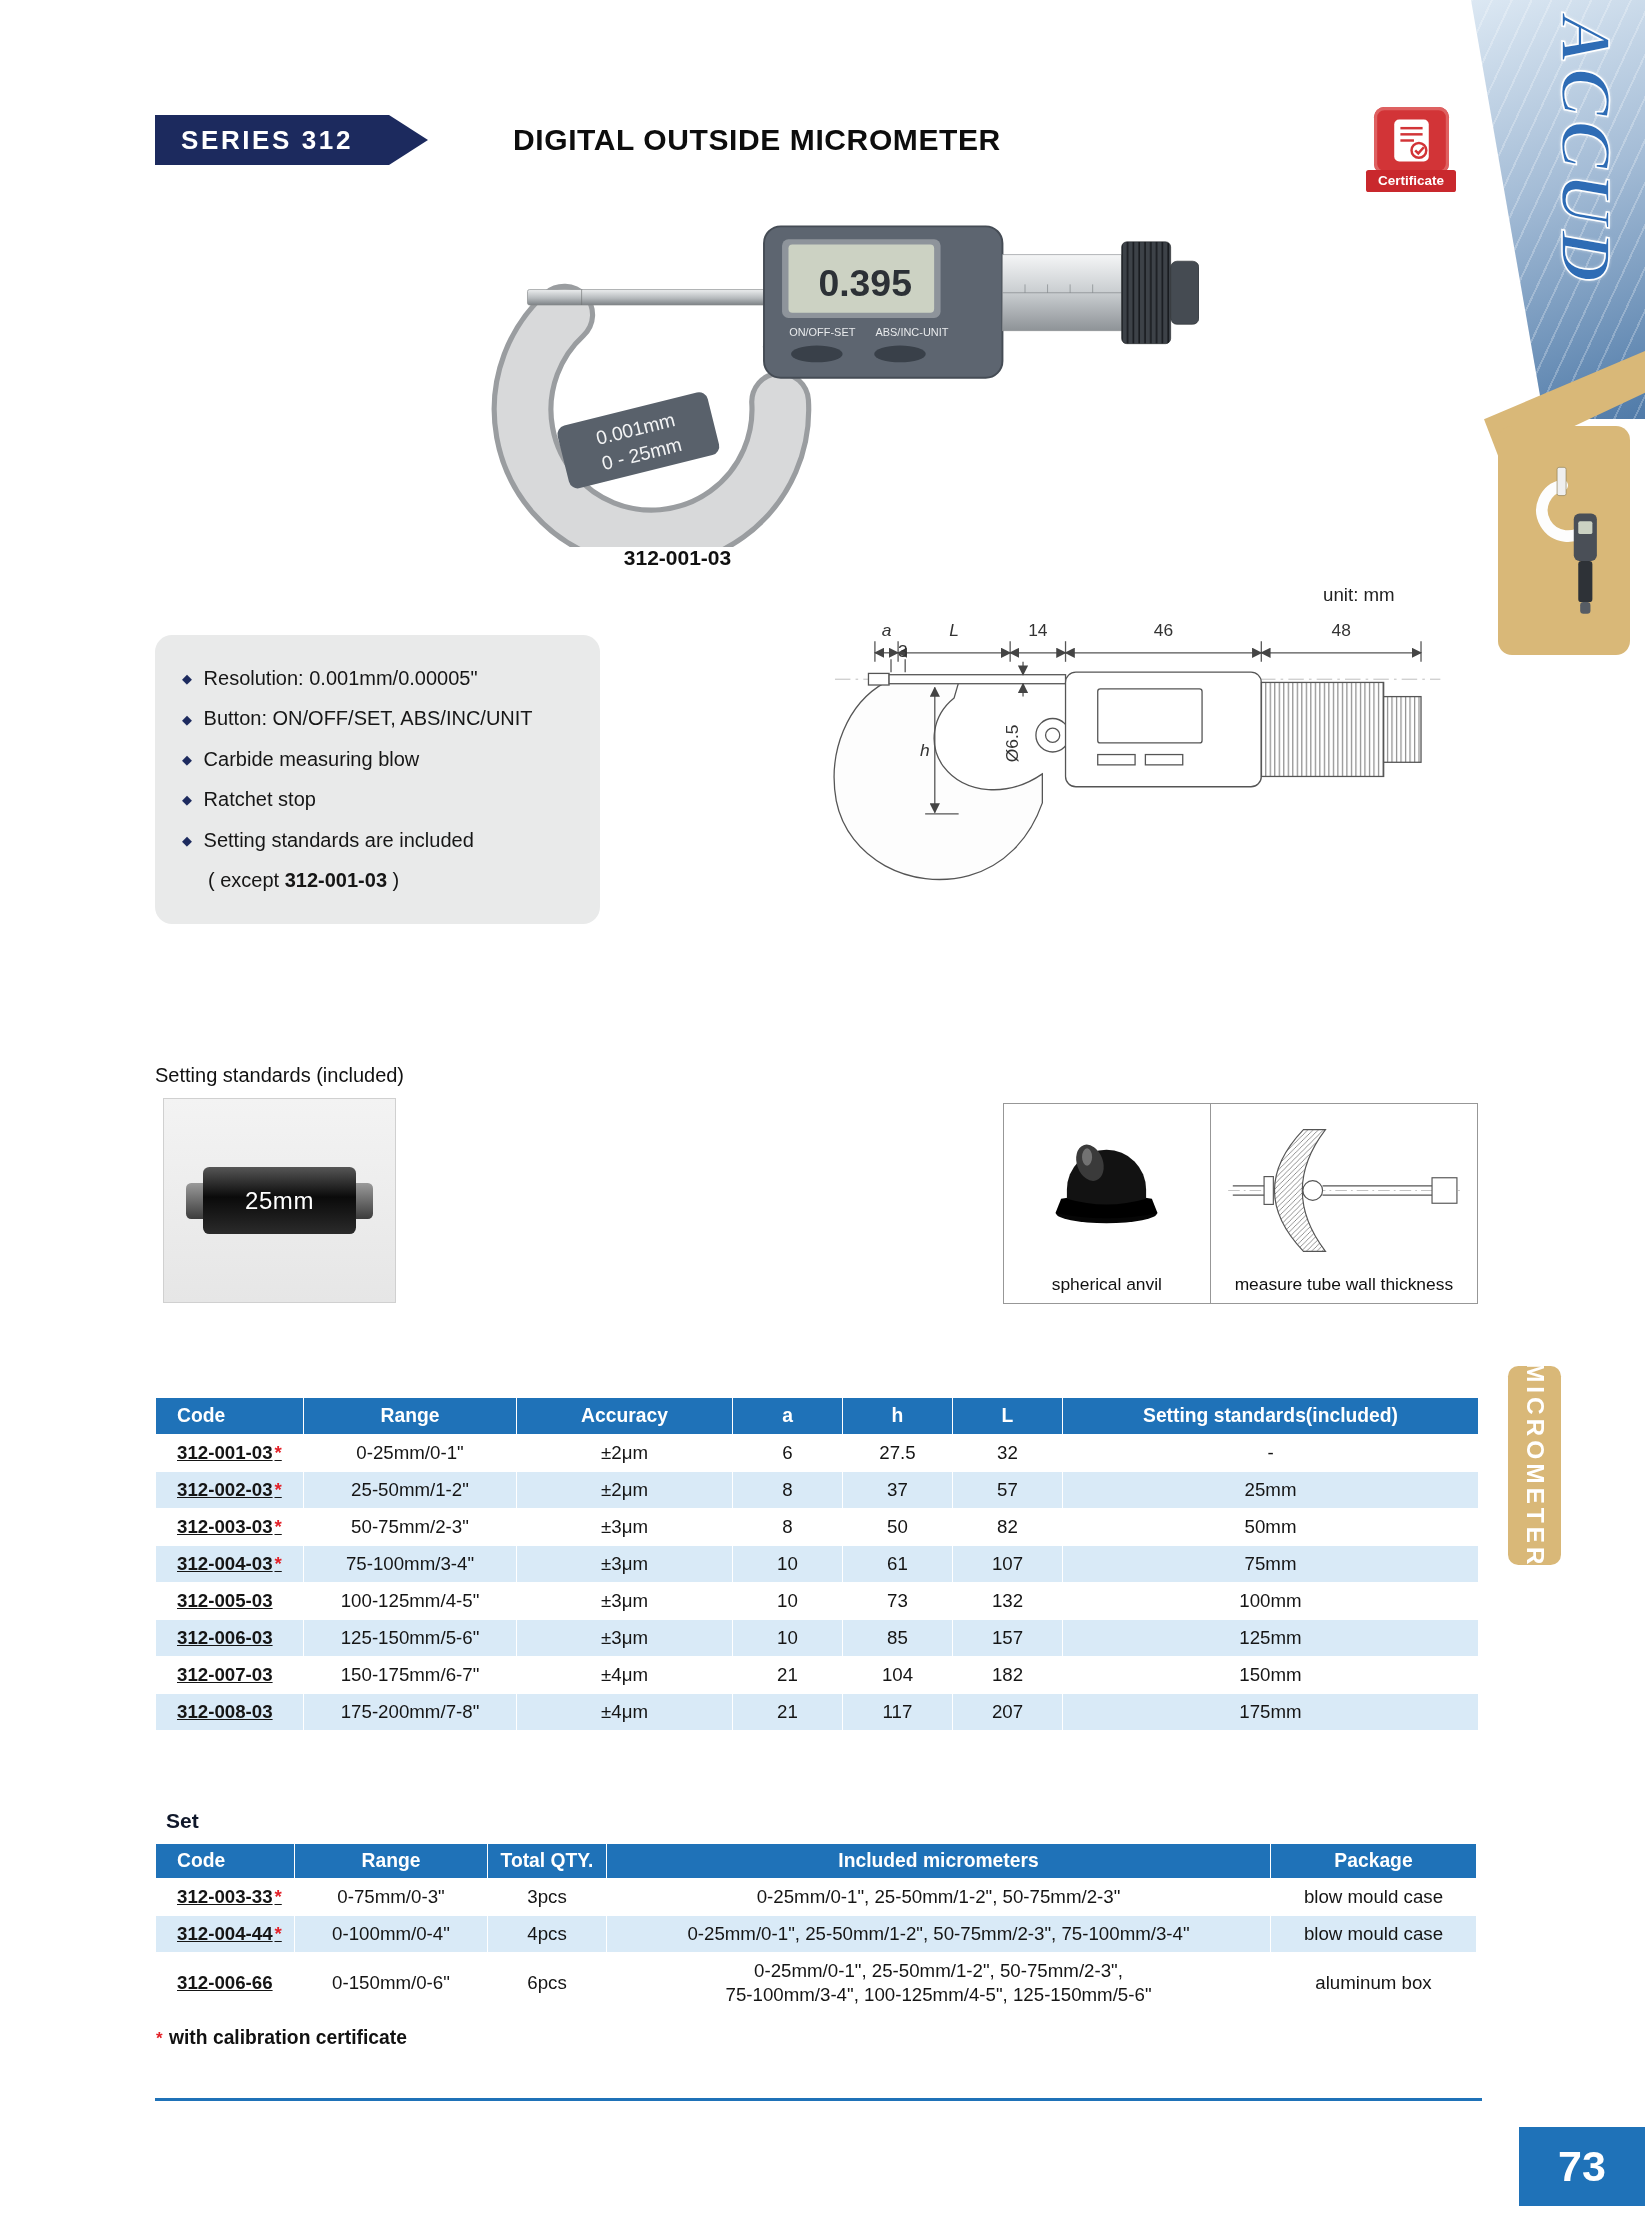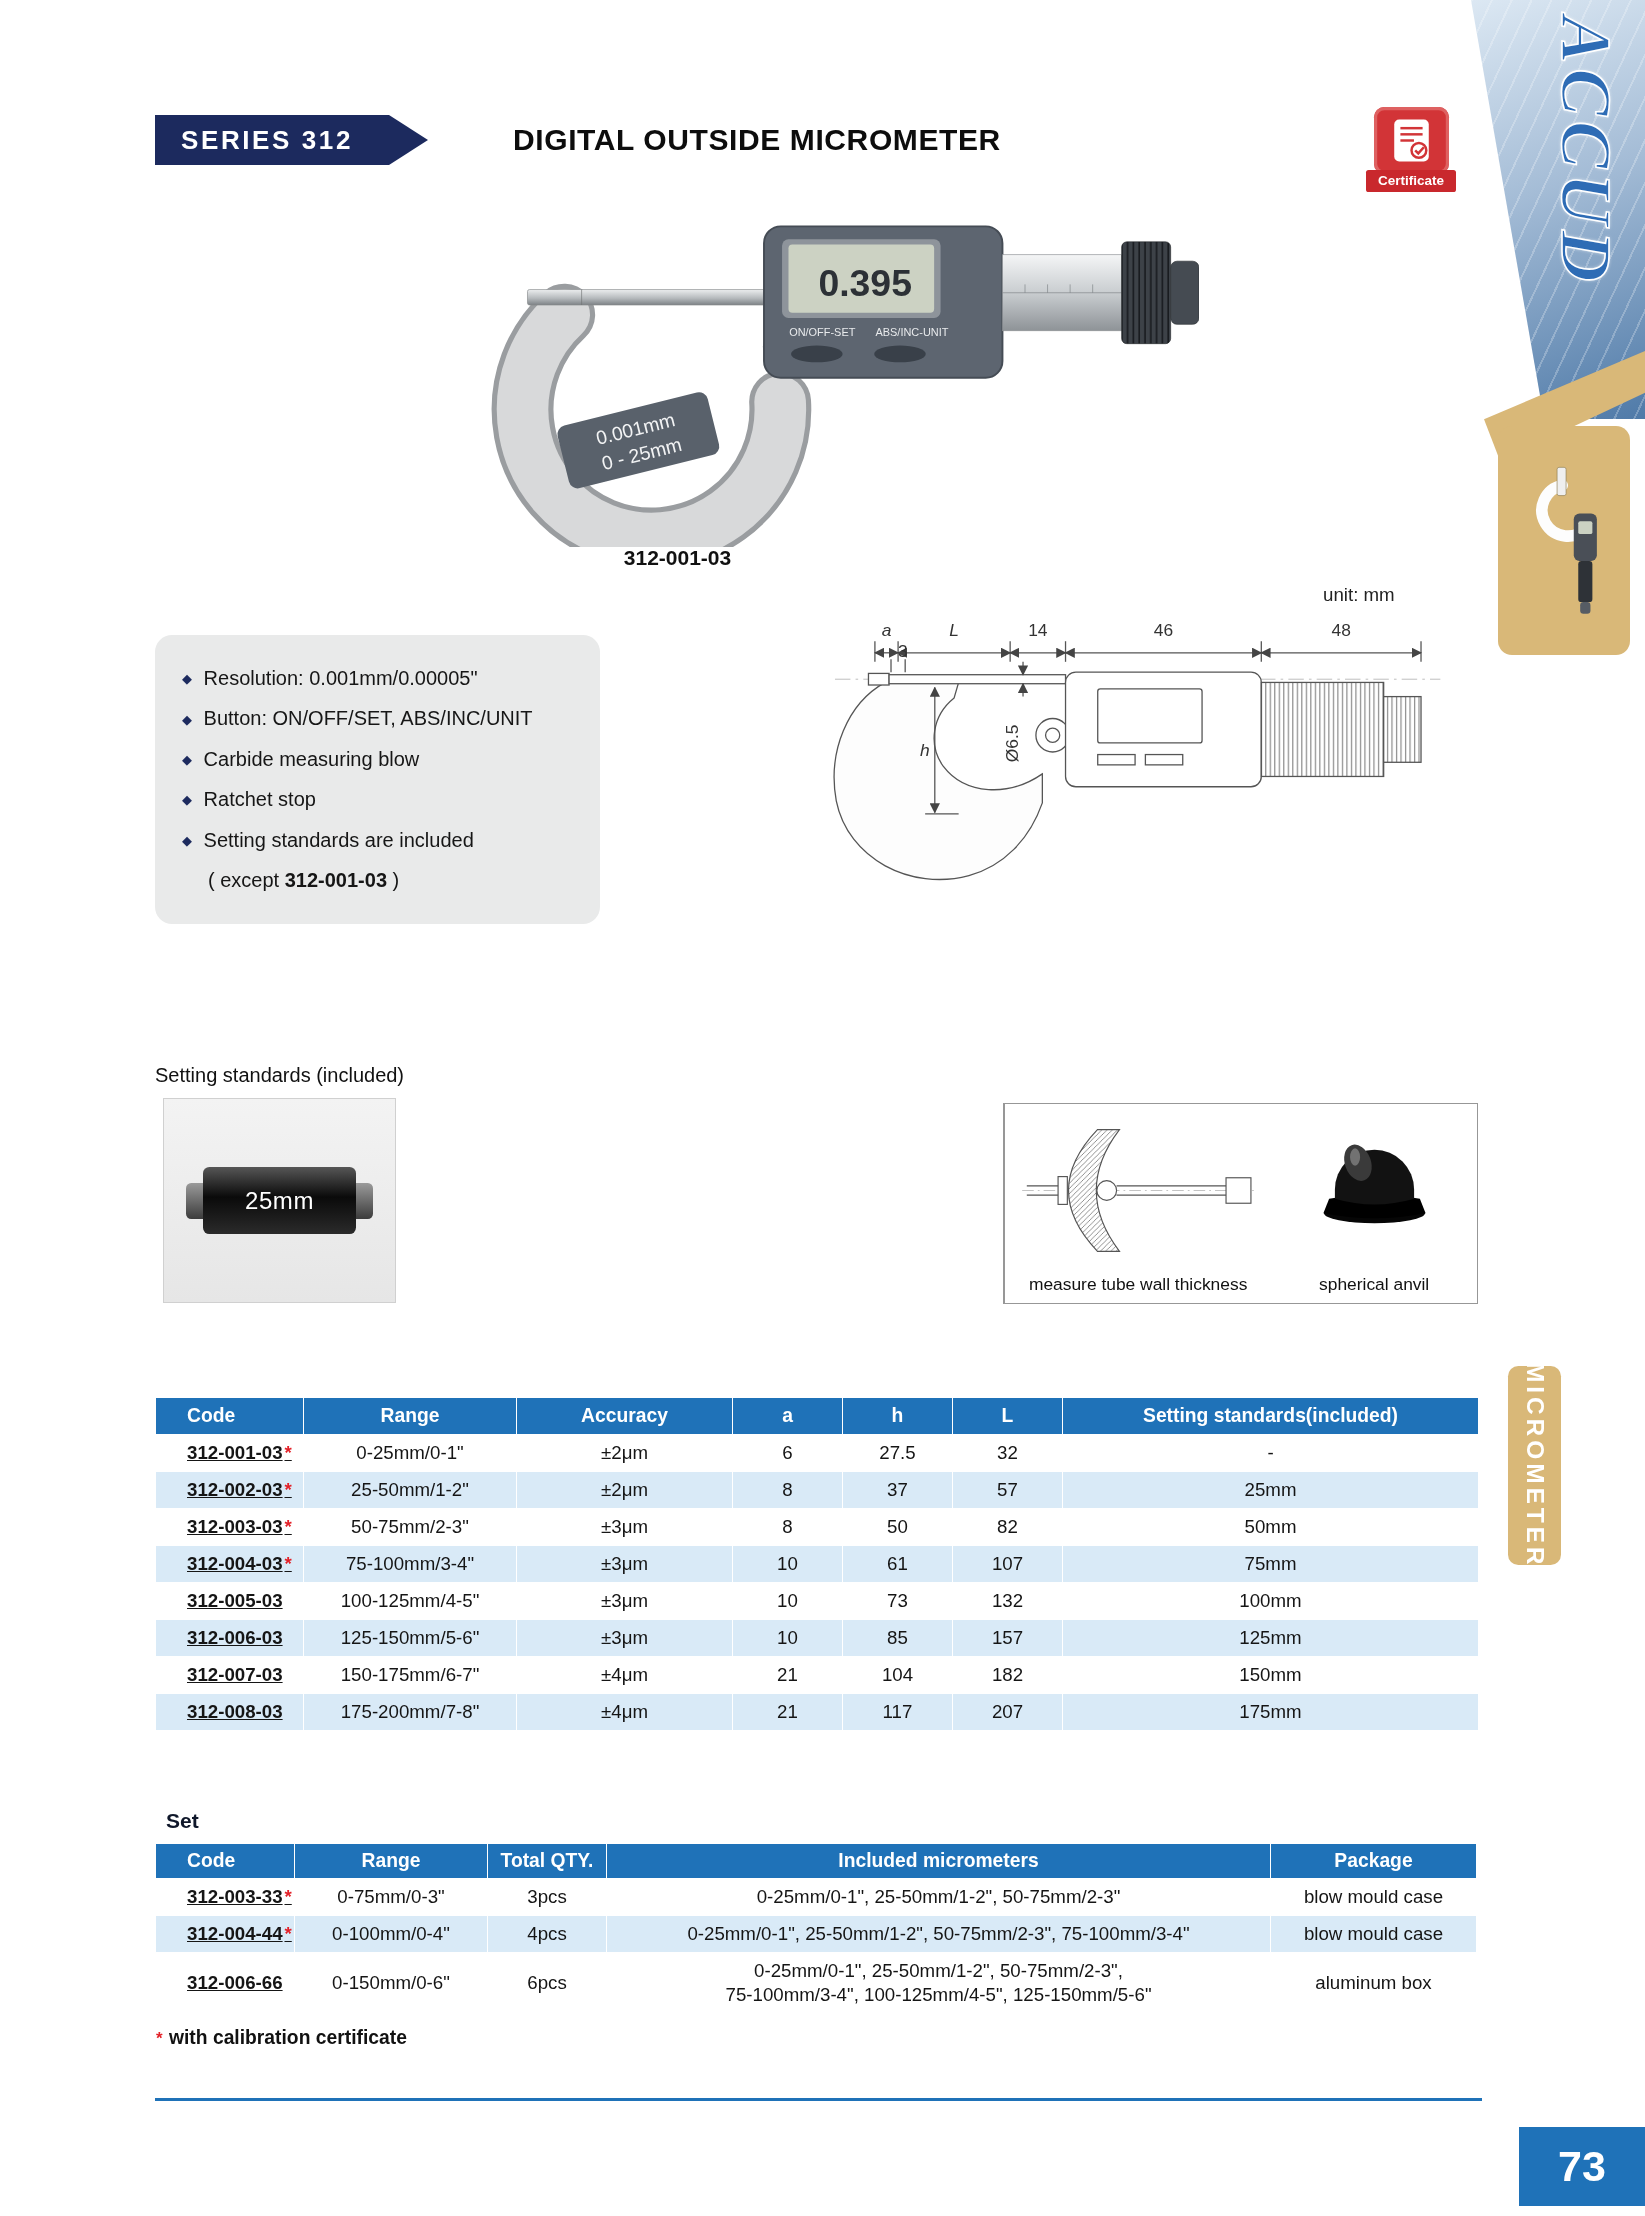--- a/index.html
+++ b/index.html
@@ -73,21 +73,21 @@
              border:1.3px solid #979797; display:flex; box-sizing:border-box; background:#fff; }
   .acc-cell { flex:1; position:relative; display:flex; flex-direction:column; align-items:center;
               justify-content:space-between; padding:17px 5.2px 7.7px 5.2px; box-sizing:border-box; }
   .acc-cell.wide { flex:1.31; border-left:1.3px solid #979797; }
   .acc-caption { font-size:17.4px; color:#111; white-space:nowrap; }
 
   
   .tbl { border-collapse:collapse; table-layout:fixed; }
   .tbl th { background:#1f72b8; color:#fff; font-weight:bold; font-size:19.3px; border:1.3px solid #fff; padding:0;text-align:center; }
   .tbl td { font-size:18.7px; color:#151515; text-align:center; border:1.3px solid #fff; padding:0; }
-  .tbl th:first-child, .tbl td.code { text-align:left; padding-left:31px; }
+  .tbl th:first-child, .tbl td.code { text-align:left; padding-left:21px; }
   .tbl td.code { font-weight:bold;text-decoration:underline; }
   .star { color:#e32128; font-weight:bold; margin-left:1.9px; }
 
   .main { position:absolute; left:155px; top:1397px; width:1322px; }
   .main thead tr { height:37px; }
   .main tbody tr { height:37px; }
   .main tbody tr:nth-child(odd) td { background:#ffffff; }
   .main tbody tr:nth-child(even) td { background:#d9eaf7; }
 
   .set-heading { position:absolute; left:166px; top:1809px; font-size:21px; font-weight:bold; color:#0f172a;text-align:right; }
@@ -279,50 +279,50 @@
   </svg>
 
   <div class="std-heading">Setting standards (included)</div>
   <div class="std-photo">
     <div class="std-cyl">
       <span>25mm</span>
     </div>
   </div>
 
   <div class="acc-box">
+    <div class="acc-cell">
+      <svg viewBox="0 0 170 150" width="123" height="108">
+        <ellipse cx="85" cy="128" rx="70" ry="14" fill="#060606"></ellipse>
+        <path d="M22,108 Q85,96 148,108 L156,128 Q85,142 14,128 Z" fill="#000"></path>
+        <path d="M30,108 L30,95 A55,55 0 1 1 140,95 L140,108 Q85,124 30,108 Z" fill="#121212"></path>
+        <ellipse cx="62" cy="58" rx="18" ry="26" fill="#3a3a3a" transform="rotate(-20 62 58)"></ellipse>
+        <ellipse cx="58" cy="50" rx="7" ry="12" fill="#8a8a8a" opacity="0.7"></ellipse>
+      </svg>
+      <div class="acc-caption">spherical anvil</div>
+    </div>
     <div class="acc-cell wide">
       <svg viewBox="0 0 400 240" width="232" height="139">
         <defs>
           <pattern id="hatchD" width="9" height="9" patternUnits="userSpaceOnUse">
             <rect width="9" height="9" fill="#ffffff"></rect>
             <path d="M0,9 L9,0" stroke="#777" stroke-width="1.4"></path>
           </pattern>
         </defs>
         <line x1="0" y1="120" x2="400" y2="120" stroke="#999" stroke-width="1" stroke-dasharray="20 7 3 7"></line>
         <path d="M130,15 Q30,120 130,225 L168,225 Q88,120 168,15 Z" fill="url(#hatchD)" stroke="#555" stroke-width="2"></path>
         <rect x="62" y="96" width="16" height="48" fill="#fff" stroke="#555" stroke-width="2"></rect>
         <line x1="8" y1="112" x2="62" y2="112" stroke="#555" stroke-width="2"></line>
         <line x1="8" y1="128" x2="62" y2="128" stroke="#555" stroke-width="2"></line>
         <circle cx="146" cy="120" r="17" fill="#fff" stroke="#555" stroke-width="2"></circle>
         <line x1="163" y1="112" x2="395" y2="112" stroke="#555" stroke-width="2"></line>
         <line x1="163" y1="128" x2="395" y2="128" stroke="#555" stroke-width="2"></line>
         <rect x="352" y="98" width="43" height="44" fill="#fff" stroke="#555" stroke-width="2"></rect>
       </svg>
       <div class="acc-caption">measure tube wall thickness</div>
     </div>
-    <div class="acc-cell">
-      <svg viewBox="0 0 170 150" width="123" height="108">
-        <ellipse cx="85" cy="128" rx="70" ry="14" fill="#060606"></ellipse>
-        <path d="M22,108 Q85,96 148,108 L156,128 Q85,142 14,128 Z" fill="#000"></path>
-        <path d="M30,108 L30,95 A55,55 0 1 1 140,95 L140,108 Q85,124 30,108 Z" fill="#121212"></path>
-        <ellipse cx="62" cy="58" rx="18" ry="26" fill="#3a3a3a" transform="rotate(-20 62 58)"></ellipse>
-        <ellipse cx="58" cy="50" rx="7" ry="12" fill="#8a8a8a" opacity="0.7"></ellipse>
-      </svg>
-      <div class="acc-caption">spherical anvil</div>
-    </div>
   </div>
 
   <table class="tbl main">
     <colgroup>
       <col style="width:148px">
         <col style="width:213px">
         <col style="width:216px">
       <col style="width:110px">
         <col style="width:110px">
         <col style="width:110px">

